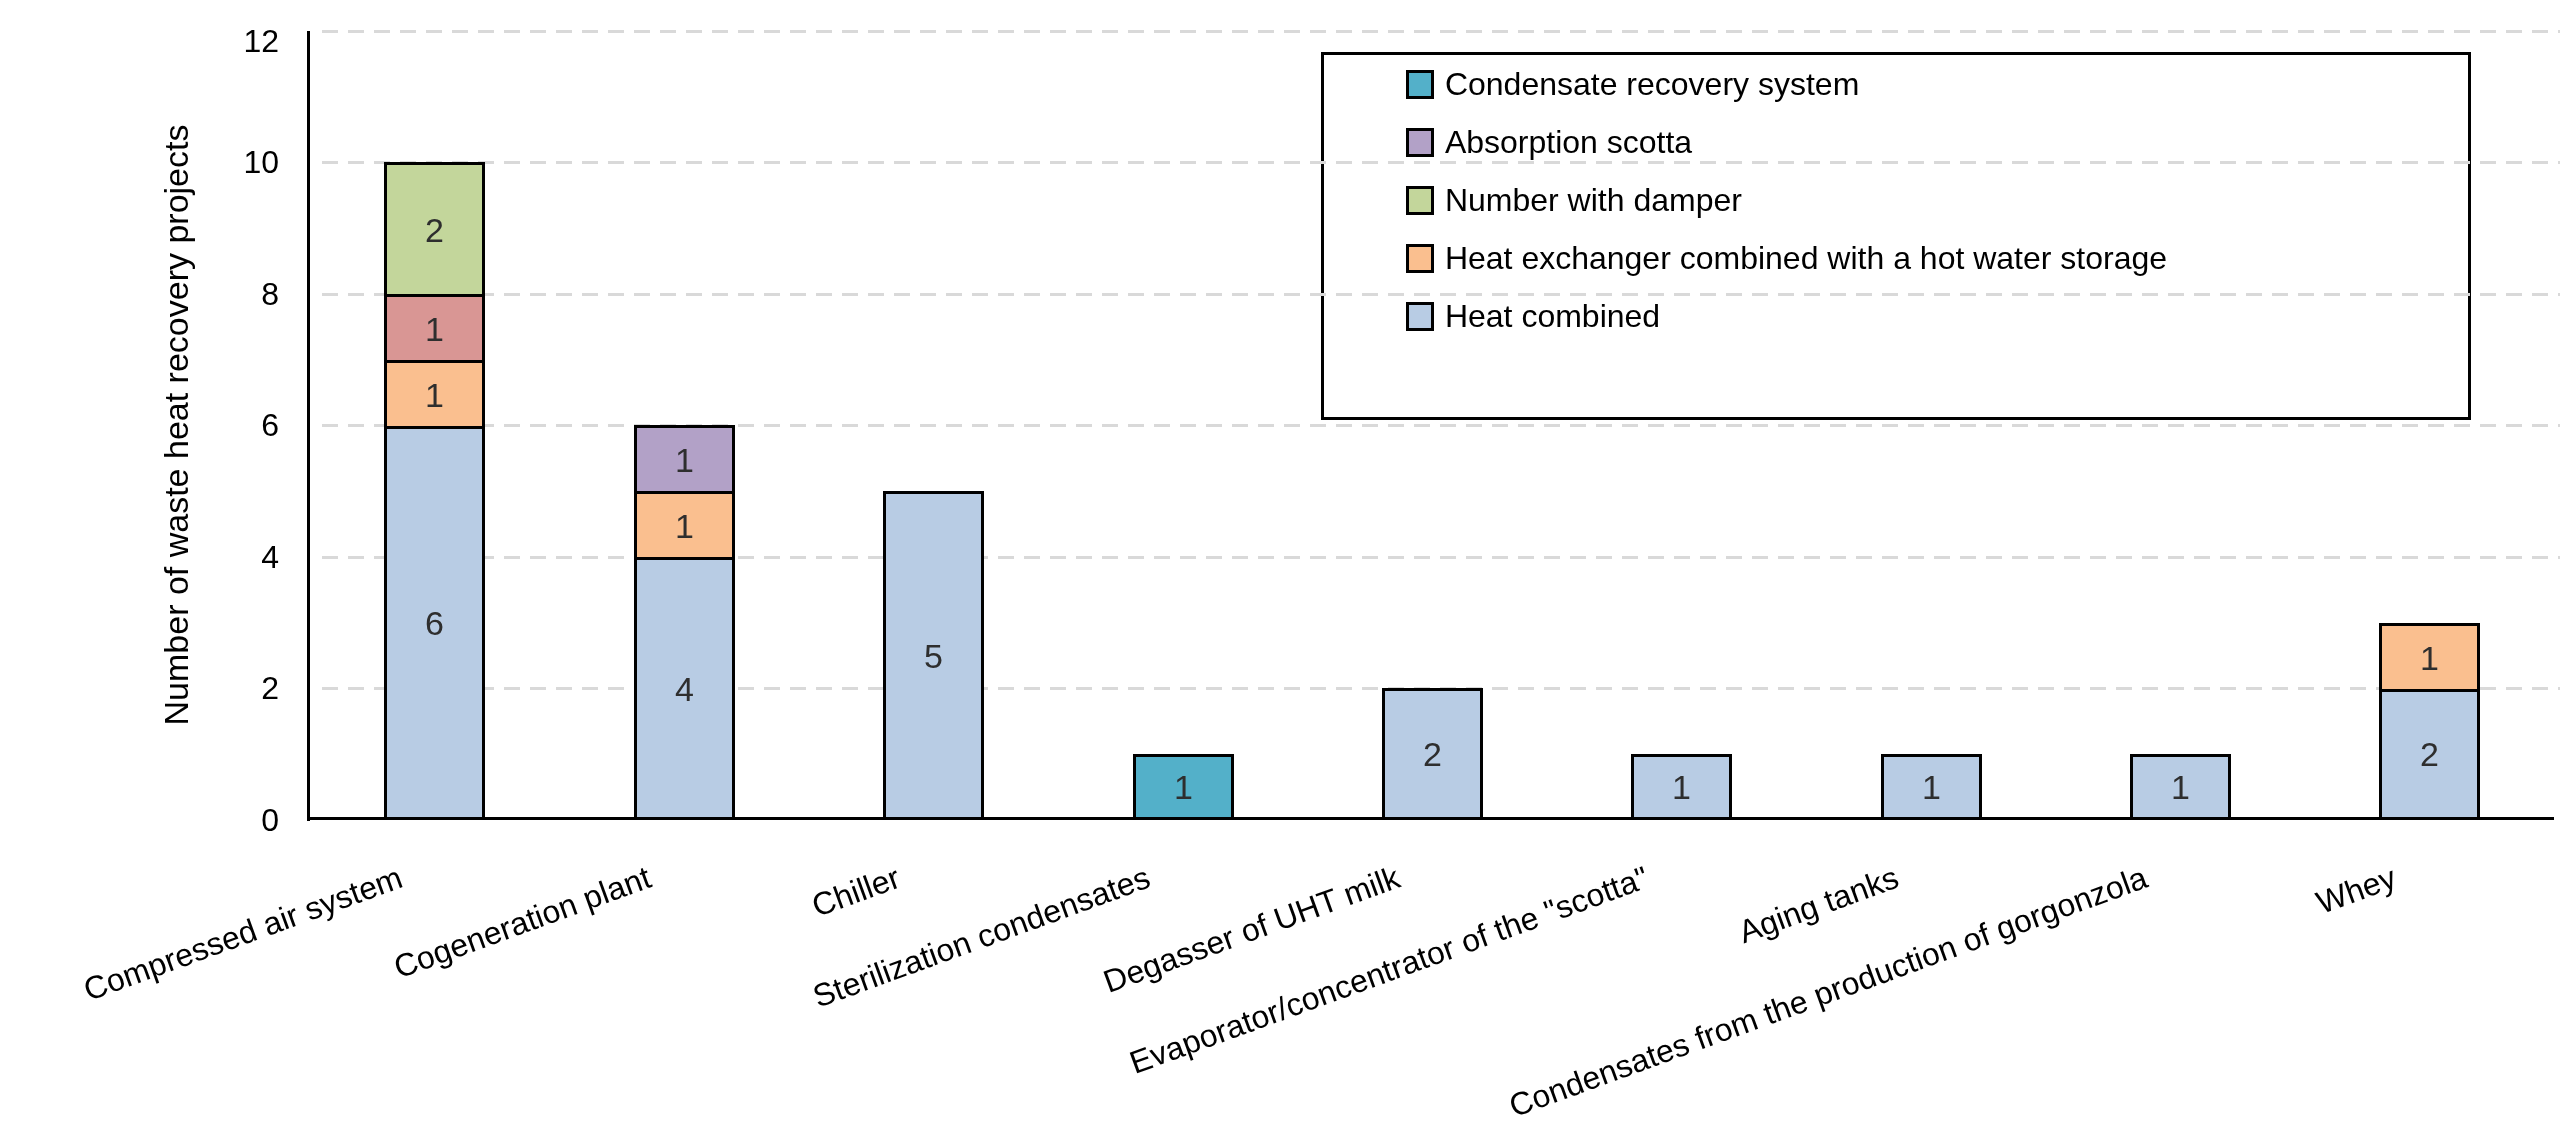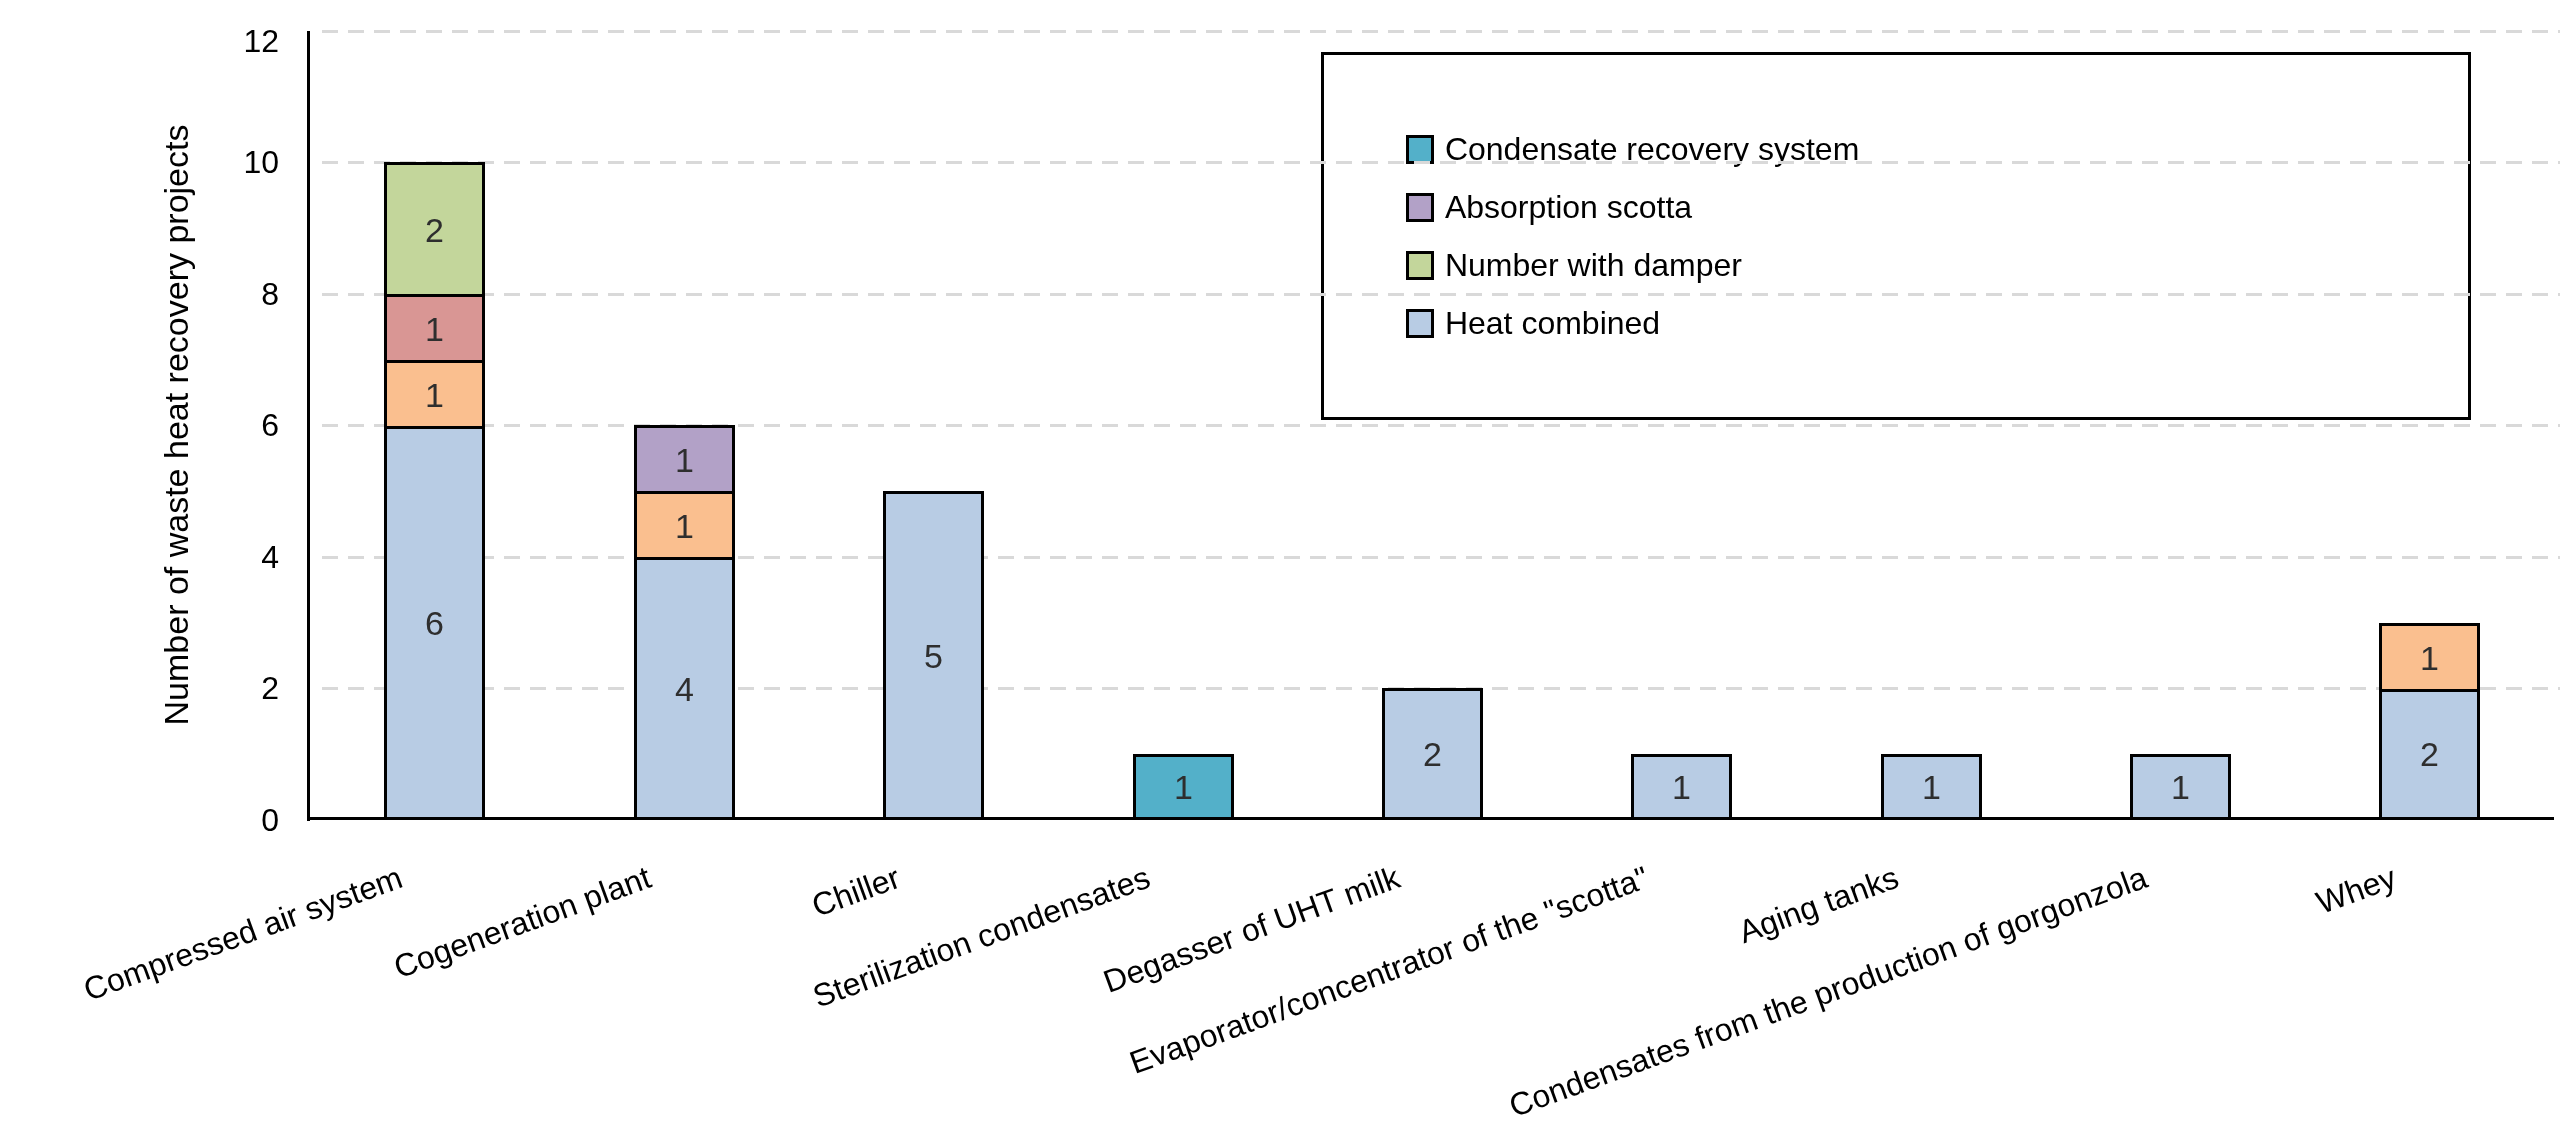--- a/index.html
+++ b/index.html
@@ -28,21 +28,21 @@
   .seg-label{font-size:34px;color:#2e2e2e;line-height:1;}
   .xlabel{
     position:absolute;
     font-size:32px;color:#000;white-space:nowrap;line-height:1.1;
     transform-origin:100% 0;
     transform:rotate(-20deg);
   }
   #legend{
     position:absolute;left:1321px;top:52px;width:1150px;height:368px;
     border:3.4px solid #000;box-sizing:border-box;background:#fff;
-    display:flex;flex-direction:column;justify-content:center;
+    display:flex;flex-direction:column;
     padding-left:82px;
   }
   .legend-item{display:flex;align-items:center;height:58px;}
   .legend-swatch{
     width:21.5px;height:23px;border:3.4px solid #000;flex:0 0 auto;
     margin-right:11.4px;
   }
   .legend-label{font-size:32px;color:#000;white-space:nowrap;}
   #ytitle{
     position:absolute;left:176px;top:425px;
@@ -61,20 +61,24 @@
         <span class="legend-swatch" style="background: rgb(83, 176, 201);"></span>
         <span class="legend-label">Condensate recovery system</span>
       </div>
       <div class="legend-item">
         <span class="legend-swatch" style="background: rgb(178, 161, 199);"></span>
         <span class="legend-label">Absorption scotta</span>
       </div>
       <div class="legend-item">
         <span class="legend-swatch" style="background: rgb(195, 214, 155);"></span>
         <span class="legend-label">Number with damper</span>
+      </div>
+      <div class="legend-item">
+        <span class="legend-swatch" style="background: rgb(250, 191, 143);"></span>
+        <span class="legend-label">Heat exchanger combined with a hot water storage</span>
       </div>
       <div class="legend-item">
         <span class="legend-swatch" style="background: rgb(184, 204, 228);"></span>
         <span class="legend-label">Heat combined</span>
       </div>
     </div>
 <div class="gridline" style="left: 322px; width: 2238px; top: 687px;"></div>
     <div class="gridline" style="left: 322px; width: 2238px; top: 556px;"></div>
     <div class="gridline" style="left: 322px; width: 2238px; top: 424px;"></div>
     <div class="gridline" style="left: 322px; width: 2238px; top: 293px;"></div>

